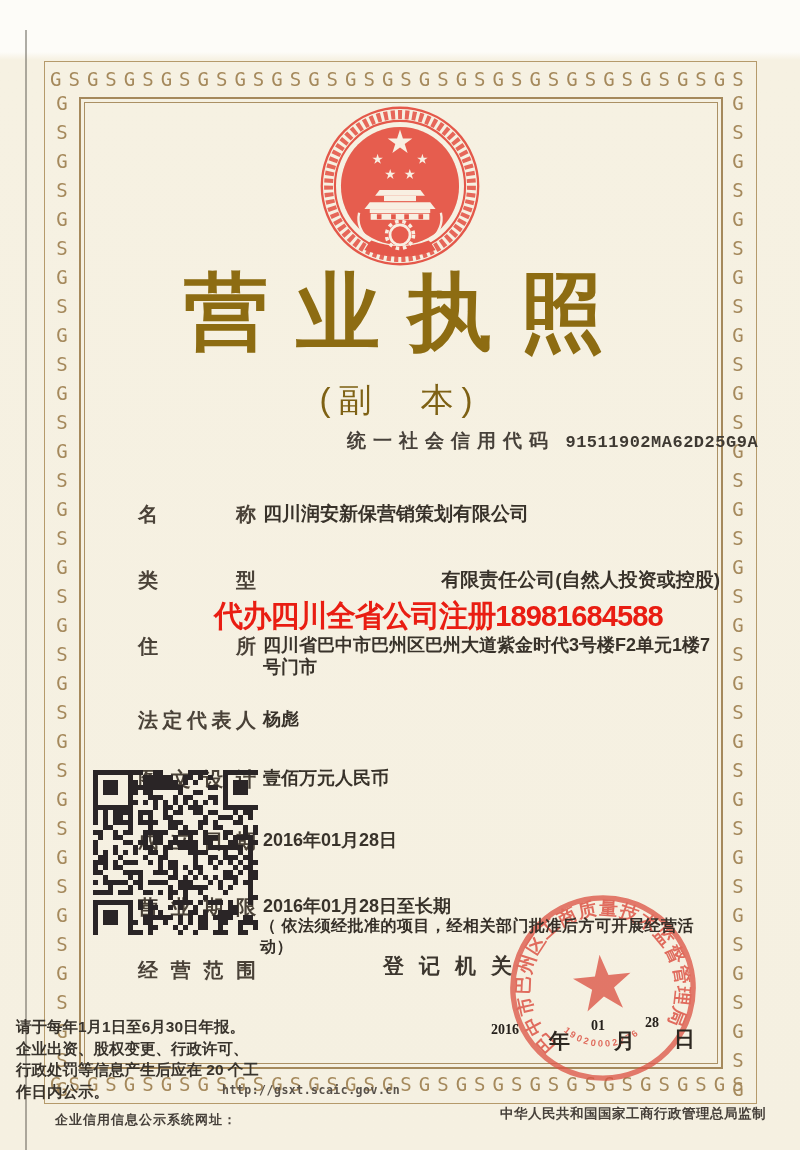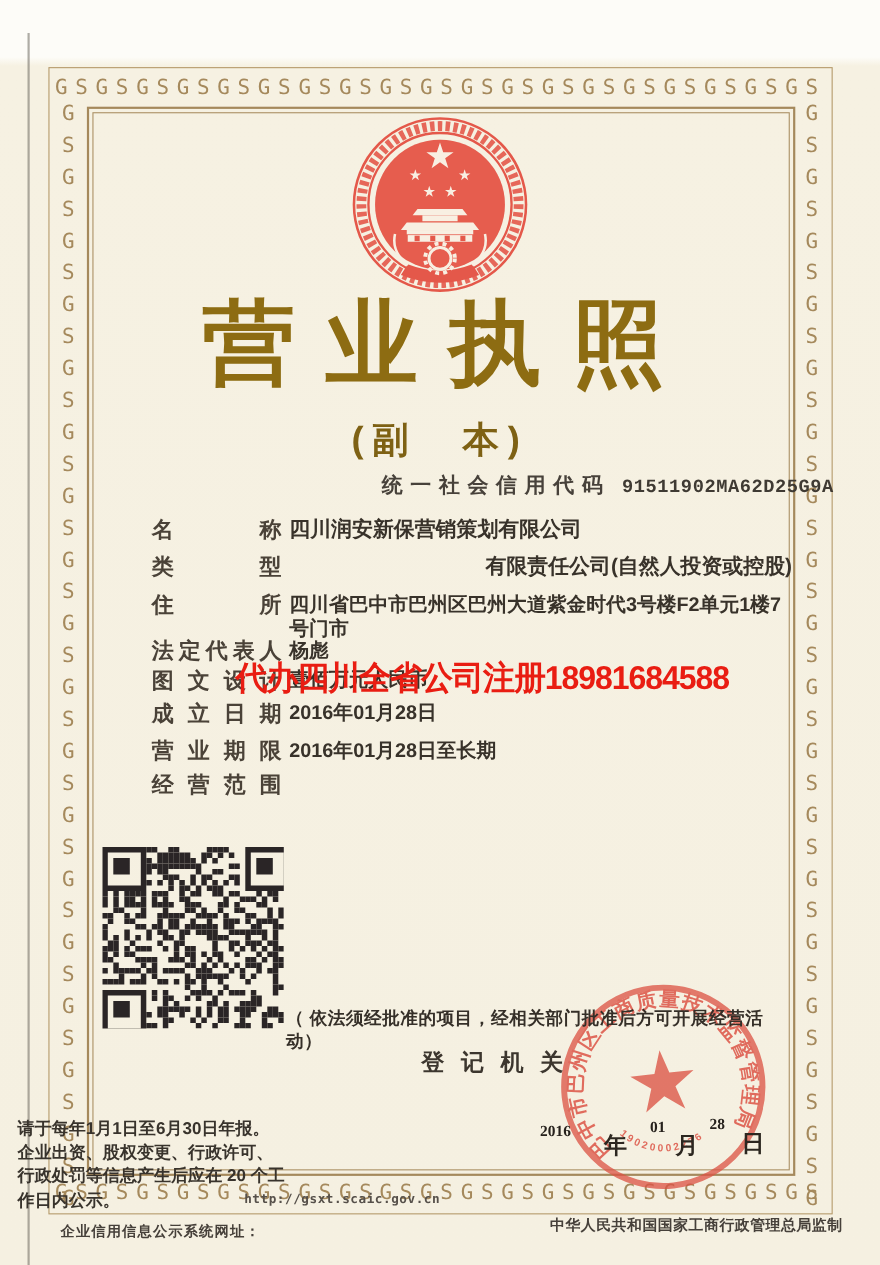--- a/index.html
+++ b/index.html
@@ -22,28 +22,28 @@
   .m-right{left:725px;top:92px;}
   .frame-inner{position:absolute;left:79px;top:97px;width:640px;height:968px;
                border:2px solid #a5895c;}
   .frame-inner2{position:absolute;left:3px;top:3px;right:3px;bottom:3px;border:1px solid #ab9064;}
   
   .emblem{position:absolute;left:311px;top:106px;width:178px;height:160px;}
   .doc-title{position:absolute;left:0;width:800px;top:266px;text-align:center;
              font-size:84px;font-weight:700;color:#8d6c12;letter-spacing:28px;
              padding-left:16px;box-sizing:border-box;line-height:1.1;}
   .doc-subtitle{position:absolute;left:0;width:800px;top:378px;text-align:center;
-                font-size:33px;font-weight:700;color:#7e6114;letter-spacing:8px;}
+                font-size:33px;font-weight:400;color:#7e6114;letter-spacing:8px;}
   .credit-line{position:absolute;left:347px;top:428px;white-space:nowrap;}
   .credit-label{font-size:19px;font-weight:700;color:#47413a;letter-spacing:7px;}
   .credit-code{font-family:"Liberation Mono","DejaVu Sans Mono",monospace;
                font-size:17px;font-weight:600;color:#3f3a33;letter-spacing:.5px;margin-left:6px;}
   
   .fields{position:absolute;left:138px;top:470px;width:582px;}
-  .frow{display:flex;align-items:flex-start;}
+  .frow{display:flex;align-items:flex-start;margin-top:32px;}
   .flabel{width:118px;flex:0 0 118px;margin-right:7px;font-size:20px;font-weight:600;
           color:#4a4238;text-align:justify;text-align-last:justify;line-height:1.2;}
   .fvalue{flex:1;color:#38322a;font-weight:600;line-height:1.25;}
   .r0{height:34px;} .r0 .fvalue{font-size:19px;}
   .r1{height:34px;} .r1 .fvalue{font-size:19px;text-align:right;}
   .r2{height:42px;} .r2 .fvalue{font-size:18px;max-width:458px;line-height:22px;}
   .r3{height:27px;} .r3 .fvalue{font-size:18px;}
   .r4{height:30px;} .r4 .fvalue{font-size:18px;}
   .r5{height:34px;} .r5 .fvalue{font-size:18px;}
   .r6{height:31px;} .r6 .fvalue{font-size:18px;}

